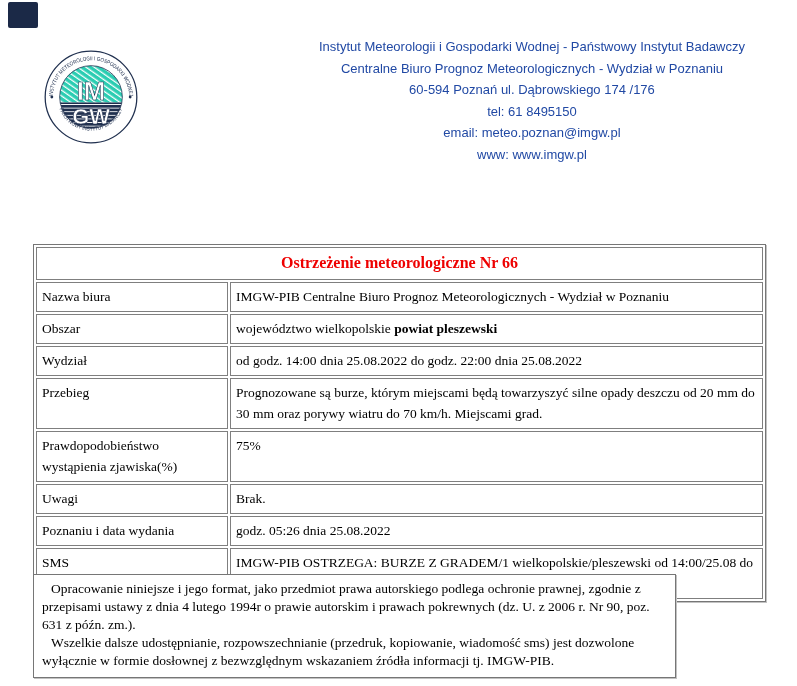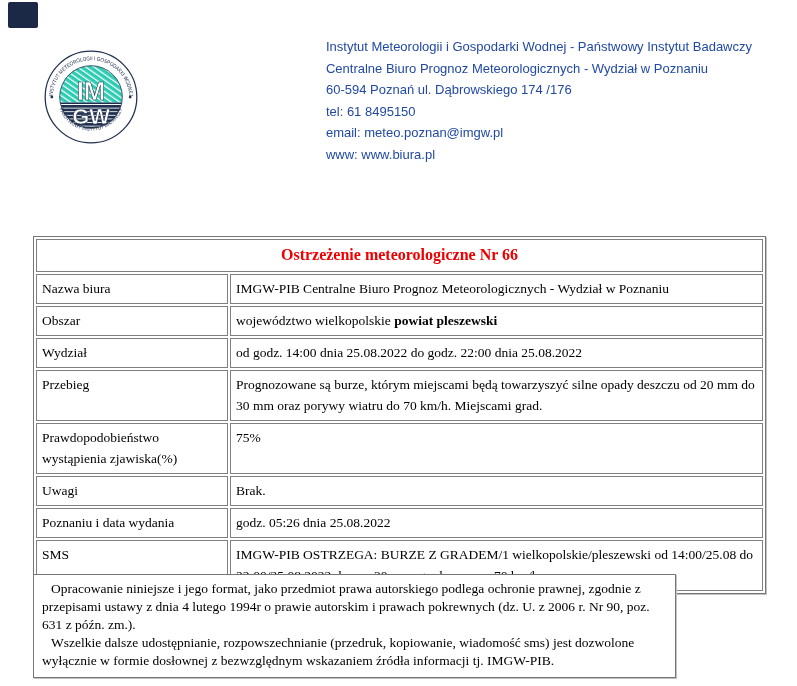--- a/index.html
+++ b/index.html
@@ -17,32 +17,32 @@
     width: 30px; height: 26px;
     background: #1b2947; border-radius: 2px;
   }
 
   
   .logo-wrap { position: absolute; left: 44px; top: 50px; width: 94px; height: 94px; }
   .logo-wrap svg { width: 100%; height: 100%; display: block; }
 
   
   .letterhead {
-    position: absolute; top: 36px; right: 45px;
-    text-align: left;
+    position: absolute; top: 36px; right: 52px;
+    text-align: center;
     color: #2149a4;
     font-family: "Liberation Sans", sans-serif;
     font-size: 13px; line-height: 21.5px;
     white-space: nowrap;
   }
   .letterhead .bold { font-weight: normal; }
 
   
   .doc-table {
-    position: absolute; top: 236px; left: 33px;
+    position: absolute; top: 244px; left: 33px;
     width: 733px;
     border-collapse: separate; border-spacing: 2px;
     border: 1px solid #767676;
     box-shadow: 1px 1px 0 #c2c2c2;
     background: #ffffff;
     font-family: "Liberation Serif", serif;
     font-size: 13.5px; color: #000;
     table-layout: fixed;
   }
   .doc-table td {
@@ -120,21 +120,21 @@
     <circle cx="110" cy="60" r="1.8" fill="#20304f"></circle>
   </svg>
 </div>
 
 <div class="letterhead">
   <div>Instytut Meteorologii i Gospodarki Wodnej - Państwowy Instytut Badawczy</div>
   <div class="bold">Centralne Biuro Prognoz Meteorologicznych - Wydział w Poznaniu</div>
   <div>60-594 Poznań ul. Dąbrowskiego 174 /176</div>
   <div>tel: 61 8495150</div>
   <div>email: meteo.poznan@imgw.pl</div>
-  <div>www: www.biura.pl</div>
+  <div>www: www.imgw.pl</div>
 </div>
 
 <table class="doc-table">
   <colgroup>
       <col class="c1">
       <col>
     </colgroup>
   <tbody>
     <tr>
       <td class="title-cell" colspan="2">Ostrzeżenie meteorologiczne Nr 66</td>

